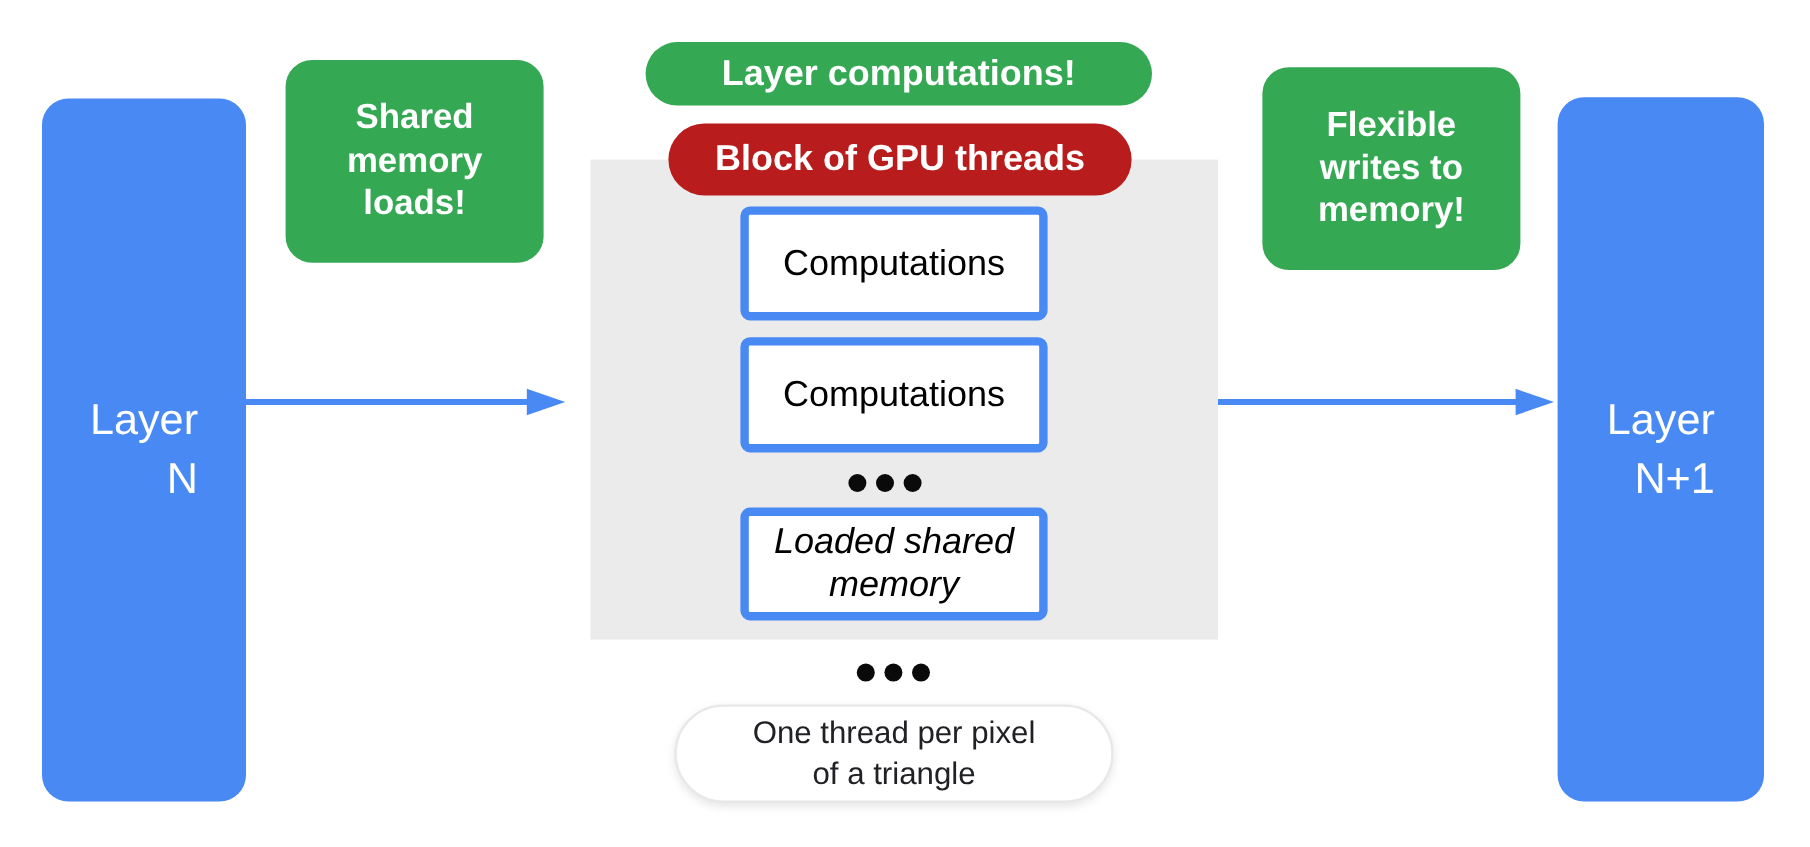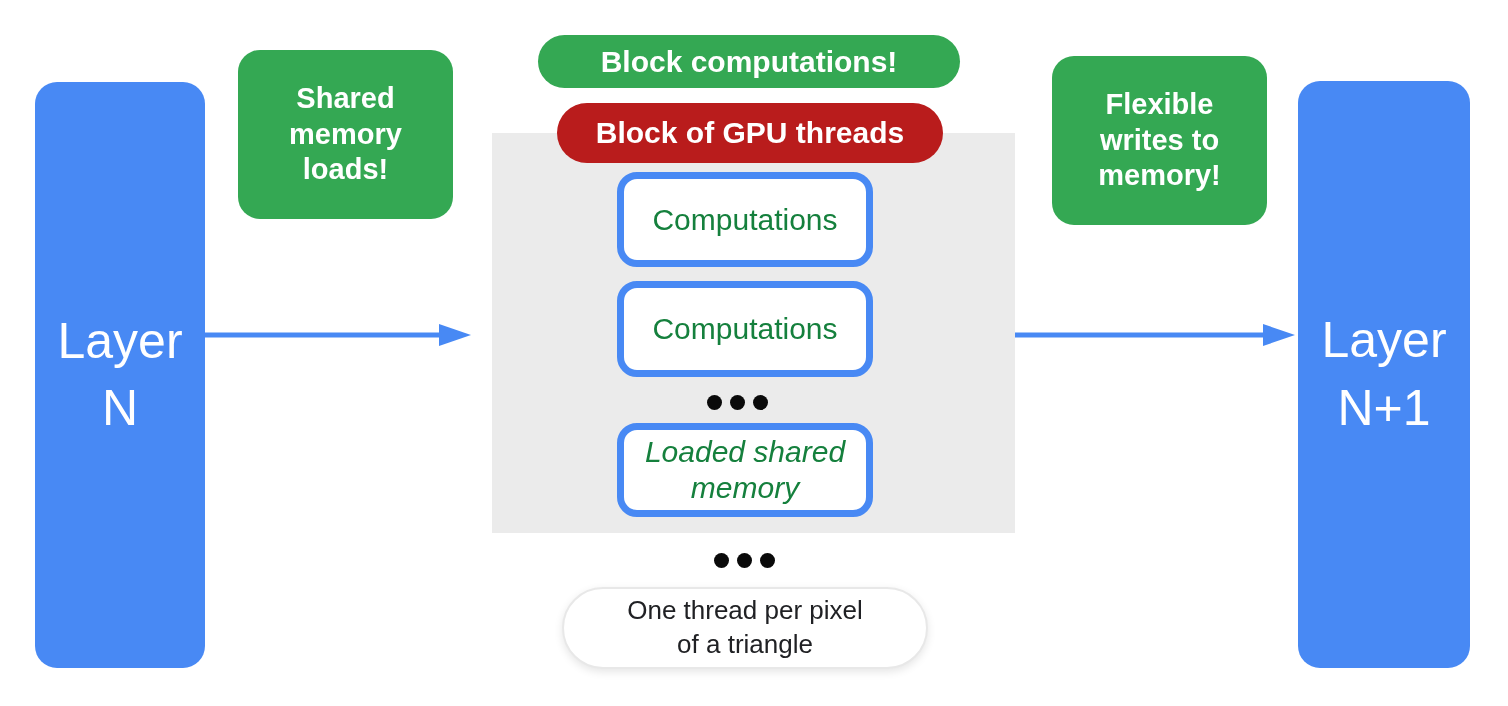--- a/index.html
+++ b/index.html
@@ -16,22 +16,22 @@
     overflow: hidden;
   }
   .layer-box {
     position: absolute;
     background: #4889f4;
     border-radius: 22px;
     color: #ffffff;
     display: flex;
     align-items: center;
     justify-content: center;
-    text-align: center;
-    font-size: 50px;
+    text-align: right;
+    font-size: 36px;
     line-height: 1.35;
     white-space: pre-line;
     font-weight: 400;
   }
   .layer-left  { left: 35px;   top: 82px; width: 170px; height: 586px; }
   .layer-right { left: 1298px; top: 81px; width: 172px; height: 587px; }
 
   .green-note {
     position: absolute;
     background: #34a853;
@@ -71,27 +71,27 @@
     width: 523px; height: 400px;
     background: #ebebeb;
     z-index: 1;
   }
   .thread-box {
     position: absolute;
     left: 125px;
     width: 242px;
     background: #ffffff;
     border: 7px solid #4889f4;
-    border-radius: 20px;
+    border-radius: 8px;
     display: flex;
     align-items: center;
     justify-content: center;
     text-align: center;
     font-size: 30px;
-    color: #15803d;
+    color: #000000;
     line-height: 1.2;
     white-space: pre-line;
   }
   .thread-box-1 { top: 39px;  height: 81px; }
   .thread-box-2 { top: 148px; height: 82px; }
   .thread-box-3 { top: 290px; height: 80px; font-style: italic; }
 
   .dots {
     position: absolute;
     display: flex;
@@ -138,21 +138,21 @@
 
   <svg class="arrow arrow-left" width="268" height="30" viewBox="0 0 268 30">
     <line x1="0" y1="15" x2="238" y2="15" stroke="#4889f4" stroke-width="5"></line>
     <polygon points="236,4 268,15 236,26" fill="#4889f4"></polygon>
   </svg>
 
   <div class="green-note green-note-left">Shared
 memory
 loads!</div>
 
-  <div class="pill pill-green">Block computations!</div>
+  <div class="pill pill-green">Layer computations!</div>
 
   <div class="pill pill-blue">Block of GPU threads</div>
 
   <div class="gray-block">
     <div class="thread-box thread-box-1">Computations</div>
     <div class="thread-box thread-box-2">Computations</div>
     <div class="dots dots-inner">
       <span class="dot"></span>
       <span class="dot"></span>
       <span class="dot"></span>

